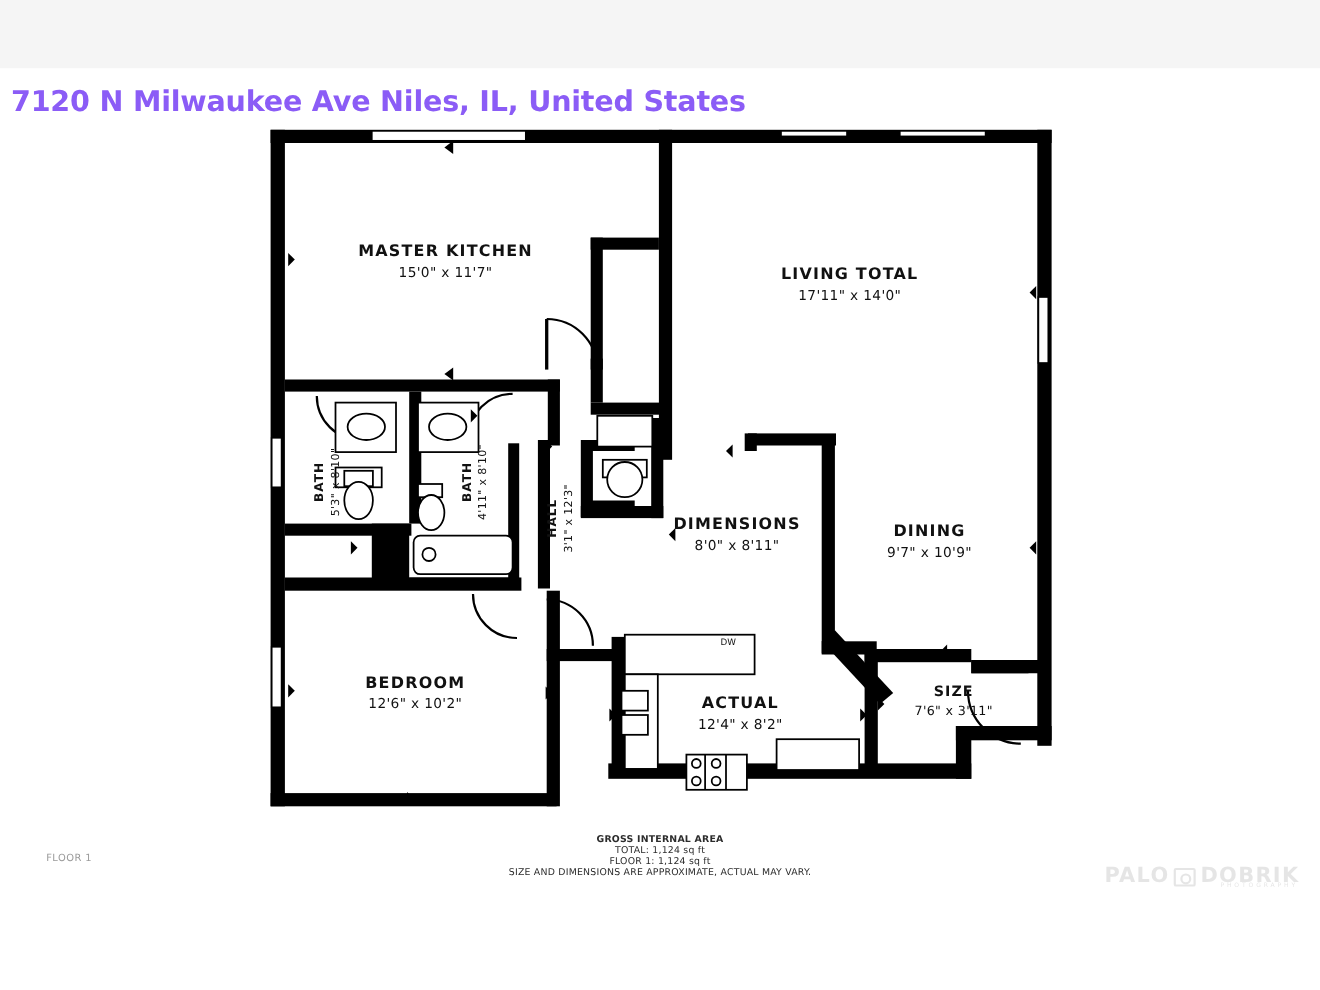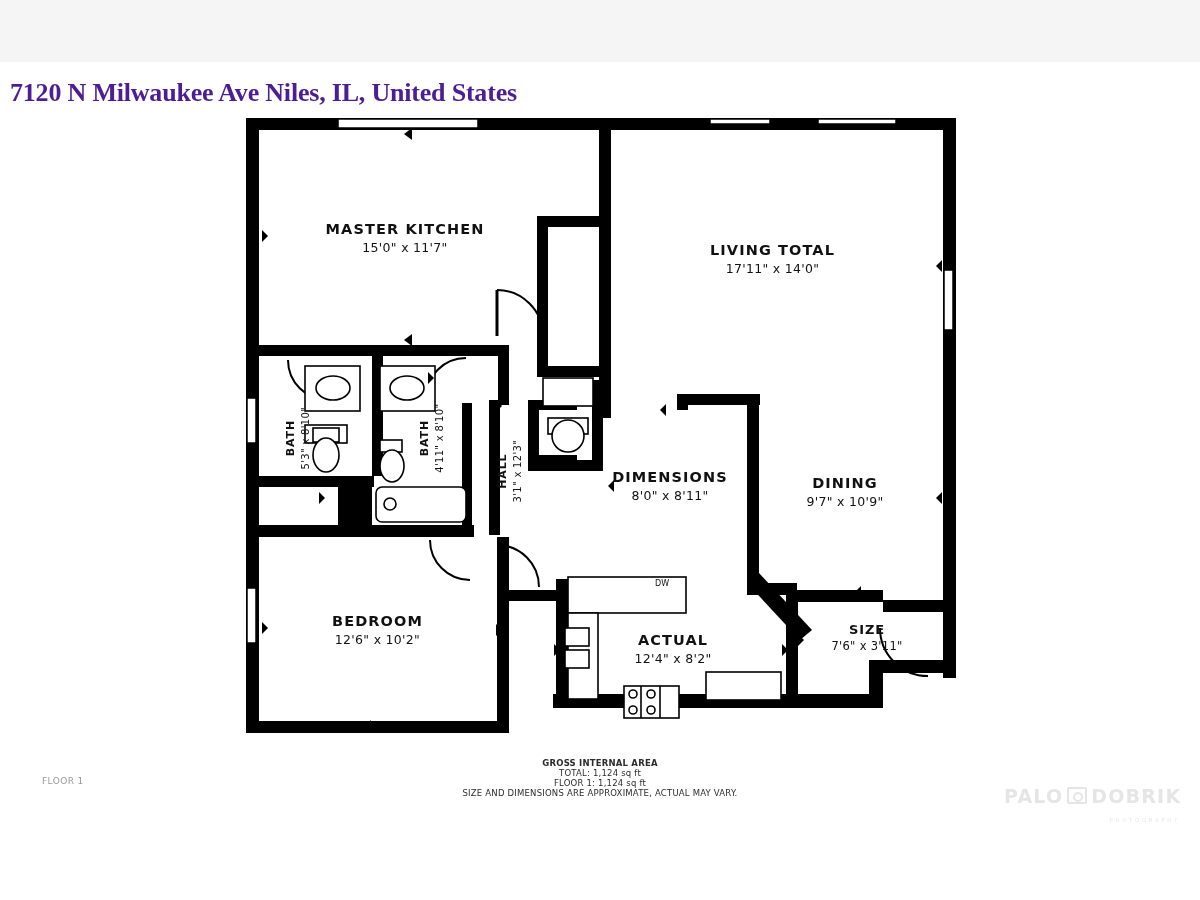--- a/index.html
+++ b/index.html
@@ -19,24 +19,23 @@
     position: absolute;
     left: 0; top: 0;
     width: 1200px; height: 62px;
     background: #f5f5f5;
   }
   #page-title {
     position: absolute;
     left: 10px; top: 78px;
     font-size: 26px;
     font-weight: 700;
-    color: #4c1d95;
+    color: #8b5cf6;
     letter-spacing: -0.2px;
     white-space: nowrap;
-    font-family: Liberation Serif, serif;
   }
   #floor-label {
     position: absolute;
     left: 42px; top: 776px;
     font-size: 9px;
     color: #9a9a9a;
     letter-spacing: 0.4px;
   }
   
   #plan {
@@ -86,23 +85,22 @@
   .fn4 { font-size: 8.5px; }
   
   #watermark {
     position: absolute;
     right: 18px;
     top: 772px;
     width: 178px;
     height: 34px;
     opacity: 0.22;
     display: flex;
-    align-items: flex-start;
+    align-items: flex-end;
     gap: 4px;
-    margin-top: 15px;
   }
   #watermark .wm-text {
     font-size: 19px;
     font-weight: 700;
     letter-spacing: 1.2px;
     color: #8c8c8c;
     line-height: 1;
   }
   #watermark .wm-sub {
     position: absolute;

